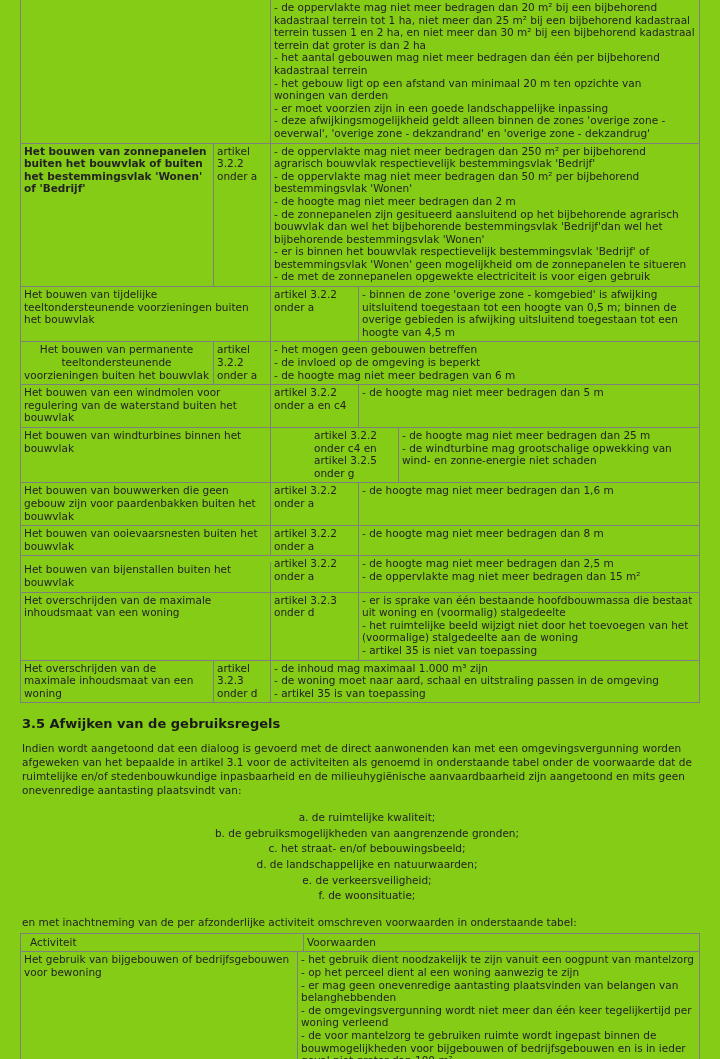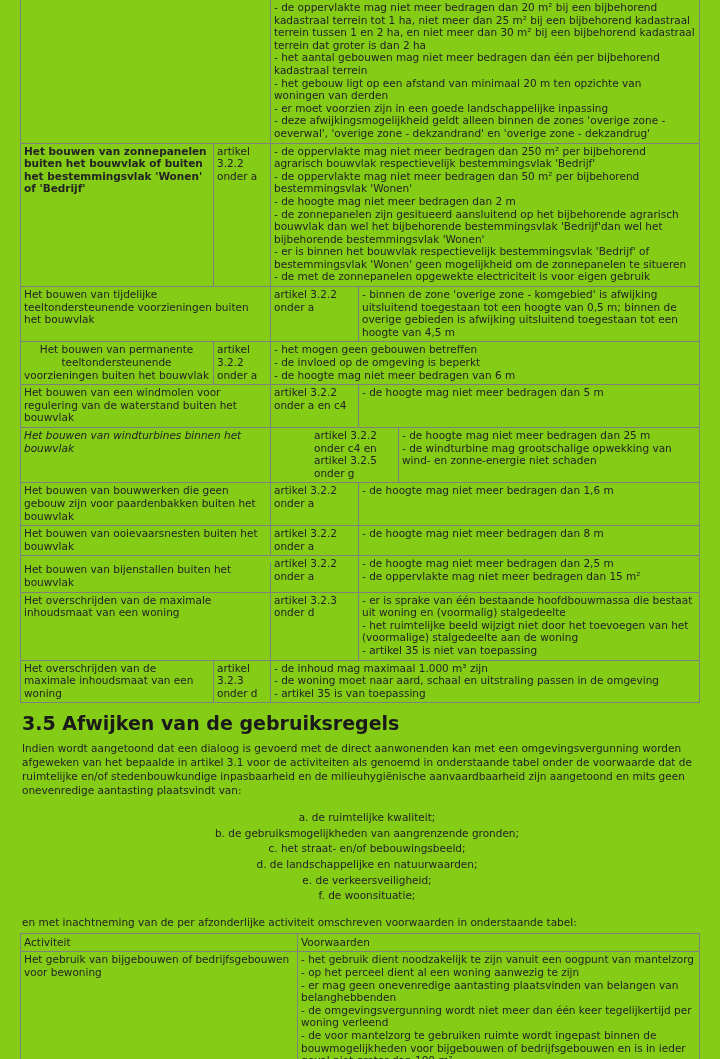--- a/index.html
+++ b/index.html
@@ -21,21 +21,21 @@
   .cell {
     box-sizing: border-box;
     border-right: 1px solid #7f7f7f;
     padding: 1px 4px 3px 3px;
     overflow: hidden;
   }
   .cell.grow { flex: 1 1 auto; }
   .cell.fixed { flex: 0 0 auto; }
   .cond-line { margin: 0; }
   .heading {
-    font-size: 19px; font-weight: bold; color: #1a1a1a;
+    font-size: 13px; font-weight: bold; color: #1a1a1a;
     margin: 13px 0 0 2px; line-height: 15px;
   }
   .intro { margin: 10px 0 0 2px; line-height: 14px; }
   .criteria { margin: 13px 0 0 14px; text-align: center; }
   .criteria-item { line-height: 15.6px; }
   .tbl-intro { margin: 12px 0 4px 2px; line-height: 13px; }
   .hdr-cell { padding: 2px 4px 3px 3px; }
 </style>
 </head>
 <body>
@@ -81,21 +81,21 @@
         </div>
       </div>
       <div class="trow">
         <div class="cell fixed" style="width: 250px;">Het bouwen van een windmolen voor regulering van de waterstand buiten het bouwvlak</div>
         <div class="cell fixed" style="width: 88px;">artikel 3.2.2 onder a en c4</div>
         <div class="cell grow">
           <div class="cond-line">- de hoogte mag niet meer bedragen dan 5 m</div>
         </div>
       </div>
       <div class="trow">
-        <div class="cell fixed" style="width: 250px; font-style: italic;">Het bouwen van windturbines binnen het bouwvlak</div>
+        <div class="cell fixed" style="width: 250px;">Het bouwen van windturbines binnen het bouwvlak</div>
         <div class="cell fixed" style="width: 88px; margin-left: 40px;">artikel 3.2.2 onder c4 en artikel 3.2.5 onder g</div>
         <div class="cell grow">
           <div class="cond-line">- de hoogte mag niet meer bedragen dan 25 m</div>
           <div class="cond-line">- de windturbine mag grootschalige opwekking van wind- en zonne-energie niet schaden</div>
         </div>
       </div>
       <div class="trow">
         <div class="cell fixed" style="width: 250px;">Het bouwen van bouwwerken die geen gebouw zijn voor paardenbakken buiten het bouwvlak</div>
         <div class="cell fixed" style="width: 88px;">artikel 3.2.2 onder a</div>
         <div class="cell grow">
@@ -144,21 +144,21 @@
       <div class="criteria-item">b. de gebruiksmogelijkheden van aangrenzende gronden;</div>
       <div class="criteria-item">c. het straat- en/of bebouwingsbeeld;</div>
       <div class="criteria-item">d. de landschappelijke en natuurwaarden;</div>
       <div class="criteria-item">e. de verkeersveiligheid;</div>
       <div class="criteria-item">f. de woonsituatie;</div>
     </div>
   <div class="tbl-intro">en met inachtneming van de per afzonderlijke activiteit omschreven voorwaarden in onderstaande tabel:</div>
 
   <div class="tbl tbl-bottom" id="bottom-table">
       <div class="trow">
-        <div class="cell fixed hdr-cell" style="width: 277px;">Activiteit</div>
+        <div class="cell fixed hdr-cell" style="width: 277px; margin-left: 6px;">Activiteit</div>
         <div class="cell grow hdr-cell">Voorwaarden</div>
       </div>
       <div class="trow">
         <div class="cell fixed" style="width: 277px;">Het gebruik van bijgebouwen of bedrijfsgebouwen voor bewoning</div>
         <div class="cell grow">
           <div class="cond-line">- het gebruik dient noodzakelijk te zijn vanuit een oogpunt van mantelzorg</div>
           <div class="cond-line">- op het perceel dient al een woning aanwezig te zijn</div>
           <div class="cond-line">- er mag geen onevenredige aantasting plaatsvinden van belangen van belanghebbenden</div>
           <div class="cond-line">- de omgevingsvergunning wordt niet meer dan één keer tegelijkertijd per woning verleend</div>
           <div class="cond-line">- de voor mantelzorg te gebruiken ruimte wordt ingepast binnen de bouwmogelijkheden voor bijgebouwen of bedrijfsgebouwen en is in ieder geval niet groter dan 100 m²</div>

